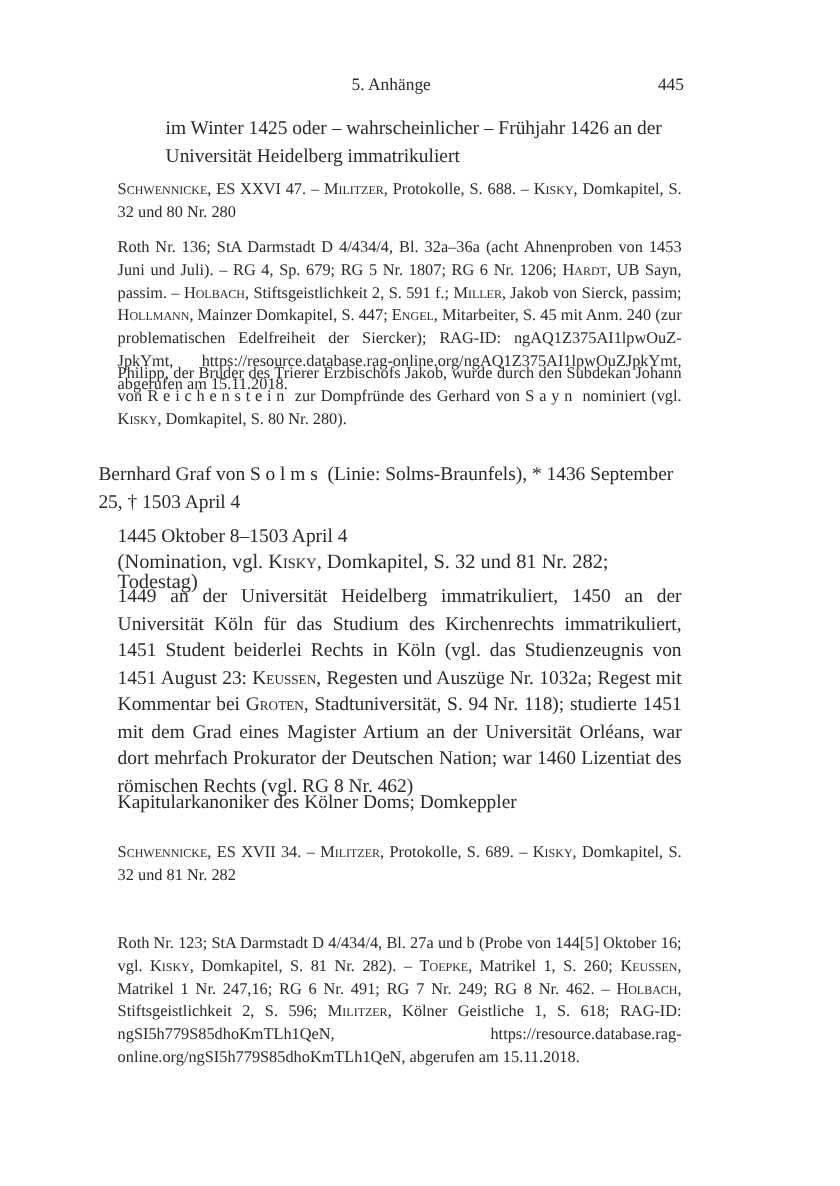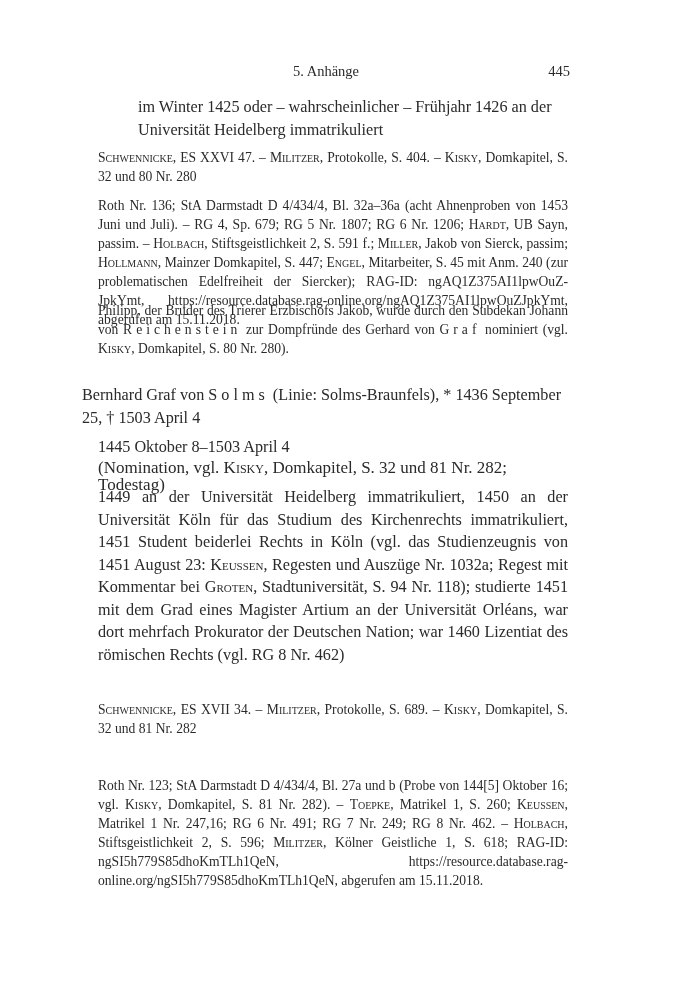--- a/index.html
+++ b/index.html
@@ -25,44 +25,45 @@
 <div class="page">
 
   <div class="header">
     <span class="section">5. Anhänge</span>
     <span class="pageno">445</span>
   </div>
 
   <div class="block main" style="top:96px;margin-left:40px;">im Winter 1425 oder – wahrscheinlicher – Frühjahr 1426 an der Universität Heidelberg immatrikuliert</div>
 
   <div class="block small j" style="top:148px;">
-    <span class="sc">Schwennicke</span><span>, ES XXVI 47. – </span><span class="sc">Militzer</span><span>, Protokolle, S. 404. – </span><span class="sc">Kisky</span><span>, Domkapitel, S. 32 und 80 Nr. 280</span>
+    <span class="sc">Schwennicke</span><span>, ES XXVI 47. – </span><span class="sc">Militzer</span><span>, Protokolle, S. 688. – </span><span class="sc">Kisky</span><span>, Domkapitel, S. 32 und 80 Nr. 280</span>
   </div>
 
   <div class="block small j" style="top:196px;">
     <span>Roth Nr. 136; StA Darmstadt D 4/434/4, Bl. 32a–36a (acht Ahnenproben von 1453 Juni und Juli). – RG 4, Sp. 679; RG 5 Nr. 1807; RG 6 Nr. 1206; </span><span class="sc">Hardt</span><span>, UB Sayn, passim. – </span><span class="sc">Holbach</span><span>, Stiftsgeistlichkeit 2, S. 591 f.; </span><span class="sc">Miller</span><span>, Jakob von Sierck, passim; </span><span class="sc">Hollmann</span><span>, Mainzer Domkapitel, S. 447; </span><span class="sc">Engel</span><span>, Mitarbeiter, S. 45 mit Anm. 240 (zur problematischen Edelfreiheit der Siercker); RAG-ID: ngAQ1Z375AI1lpwOuZ-JpkYmt, https://resource.database.rag-online.org/ngAQ1Z375AI1lpwOuZJpkYmt, abgerufen am 15.11.2018.</span>
   </div>
 
   <div class="block small j" style="top:301px;">
-    <span>Philipp, der Bruder des Trierer Erzbischofs Jakob, wurde durch den Subdekan Johann von </span><span class="sp">Reichenstein</span><span> zur Dompfründe des Gerhard von </span><span class="sp">Graf</span><span> nominiert (vgl. </span><span class="sc">Kisky</span><span>, Domkapitel, S. 80 Nr. 280).</span>
+    <span>Philipp, der Bruder des Trierer Erzbischofs Jakob, wurde durch den Subdekan Johann von </span><span class="sp">Reichenstein</span><span> zur Dompfründe des Gerhard von </span><span class="sp">Sayn</span><span> nominiert (vgl. </span><span class="sc">Kisky</span><span>, Domkapitel, S. 80 Nr. 280).</span>
   </div>
 
   <div class="entry" style="top:384px;">
     <span>Bernhard Graf von </span><span class="sp">Solms</span><span> (Linie: Solms-Braunfels), * 1436 September 25, † 1503 April 4</span>
   </div>
 
   <div class="sub main" style="top:436px;">1445 Oktober 8–1503 April 4</div>
   <div class="sub nomination" style="top:459px;">
     <span>(Nomination, vgl. </span><span class="sc">Kisky</span><span>, Domkapitel, S. 32 und 81 Nr. 282; Todestag)</span>
   </div>
 
   <div class="block main j" style="top:486px;">
     <span>1449 an der Universität Heidelberg immatrikuliert, 1450 an der Universität Köln für das Studium des Kirchenrechts immatrikuliert, 1451 Student beiderlei Rechts in Köln (vgl. das Studienzeugnis von 1451 August 23: </span><span class="sc">Keussen</span><span>, Regesten und Auszüge Nr. 1032a; Regest mit Kommentar bei </span><span class="sc">Groten</span><span>, Stadtuniversität, S. 94 Nr. 118); studierte 1451 mit dem Grad eines Magister Artium an der Universität Orléans, war dort mehrfach Prokurator der Deutschen Nation; war 1460 Lizentiat des römischen Rechts (vgl. RG 8 Nr. 462)</span>
   </div>
 
+  <div class="block main" style="top:657px;">Kapitularkanoniker des Kölner Doms; Domkeppler</div>
 
   <div class="block small j" style="top:700px;">
     <span class="sc">Schwennicke</span><span>, ES XVII 34. – </span><span class="sc">Militzer</span><span>, Protokolle, S. 689. – </span><span class="sc">Kisky</span><span>, Domkapitel, S. 32 und 81 Nr. 282</span>
   </div>
 
   <div class="block small j" style="top:747px;margin-top:29px;">
     <span>Roth Nr. 123; StA Darmstadt D 4/434/4, Bl. 27a und b (Probe von 144[5] Oktober 16; vgl. </span><span class="sc">Kisky</span><span>, Domkapitel, S. 81 Nr. 282). – </span><span class="sc">Toepke</span><span>, Matrikel 1, S. 260; </span><span class="sc">Keussen</span><span>, Matrikel 1 Nr. 247,16; RG 6 Nr. 491; RG 7 Nr. 249; RG 8 Nr. 462. – </span><span class="sc">Holbach</span><span>, Stiftsgeistlichkeit 2, S. 596; </span><span class="sc">Militzer</span><span>, Kölner Geistliche 1, S. 618; RAG-ID: ngSI5h779S85dhoKmTLh1QeN, https://resource.database.rag-online.org/ngSI5h779S85dhoKmTLh1QeN, abgerufen am 15.11.2018.</span>
   </div>
 
 </div>

